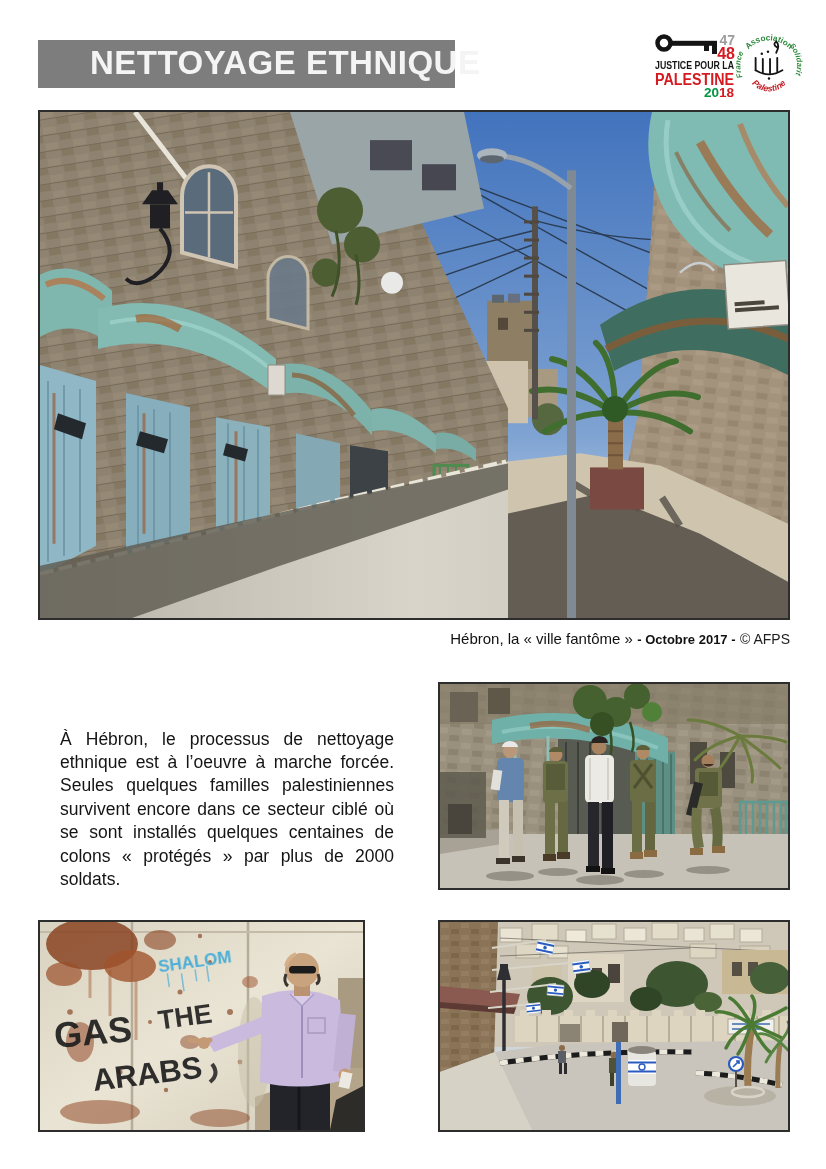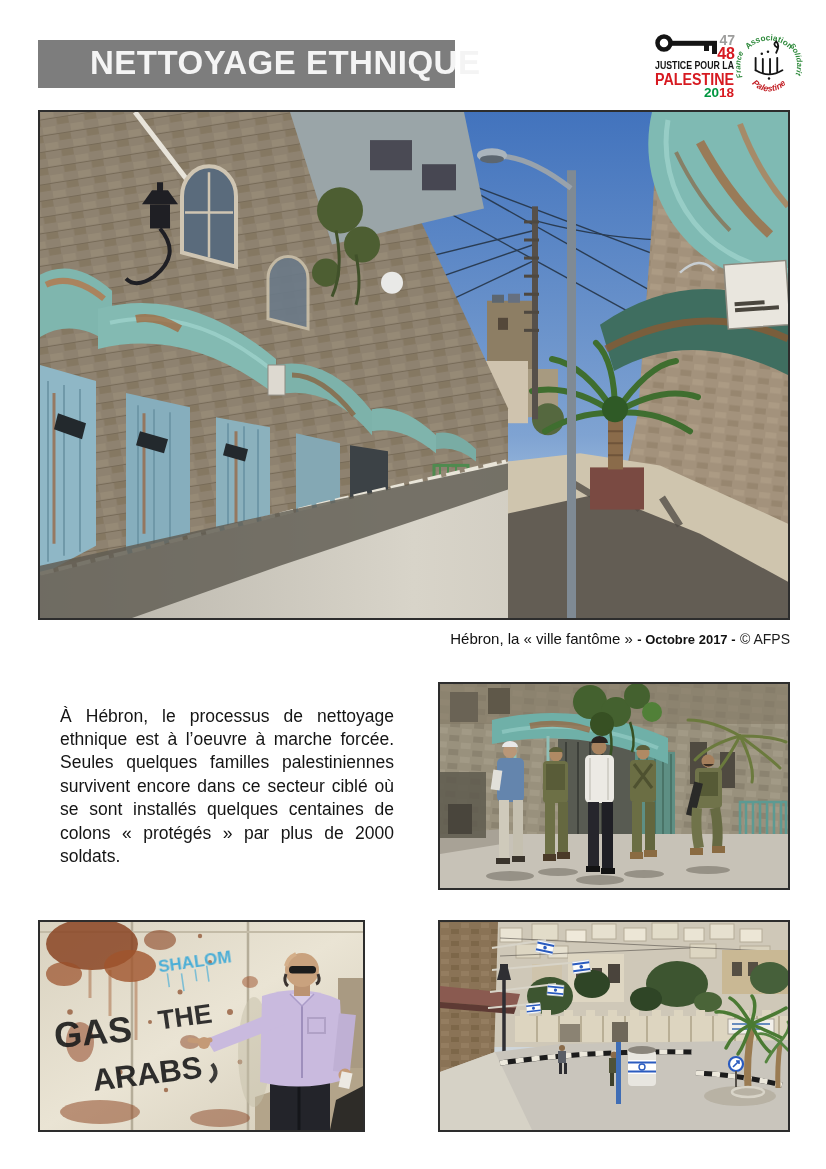--- a/index.html
+++ b/index.html
@@ -25,21 +25,21 @@
   .photo-checkpoint{left:438px;top:920px;width:352px;height:212px;}
 
   
   .caption{position:absolute;left:300px;top:630px;width:490px;text-align:right;
     white-space:nowrap;color:#111;}
   .caption .t{font-size:15px;font-weight:normal;}
   .caption .d{font-size:13px;font-weight:bold;text-align:center;}
   .caption .c{font-size:14px;font-weight:normal;color:#1c1c1c;}
 
   
-  .intro{position:absolute;left:60px;top:687px;width:334px;font-size:17.5px;
+  .intro{position:absolute;left:60px;top:710px;width:334px;font-size:17.5px;
     line-height:23.4px;text-align:justify;color:#141414;}
 </style>
 </head>
 <body>
 
 <div class="page">
 
   <div class="title-banner">
     <h1>NETTOYAGE ETHNIQUE</h1>
   </div>

